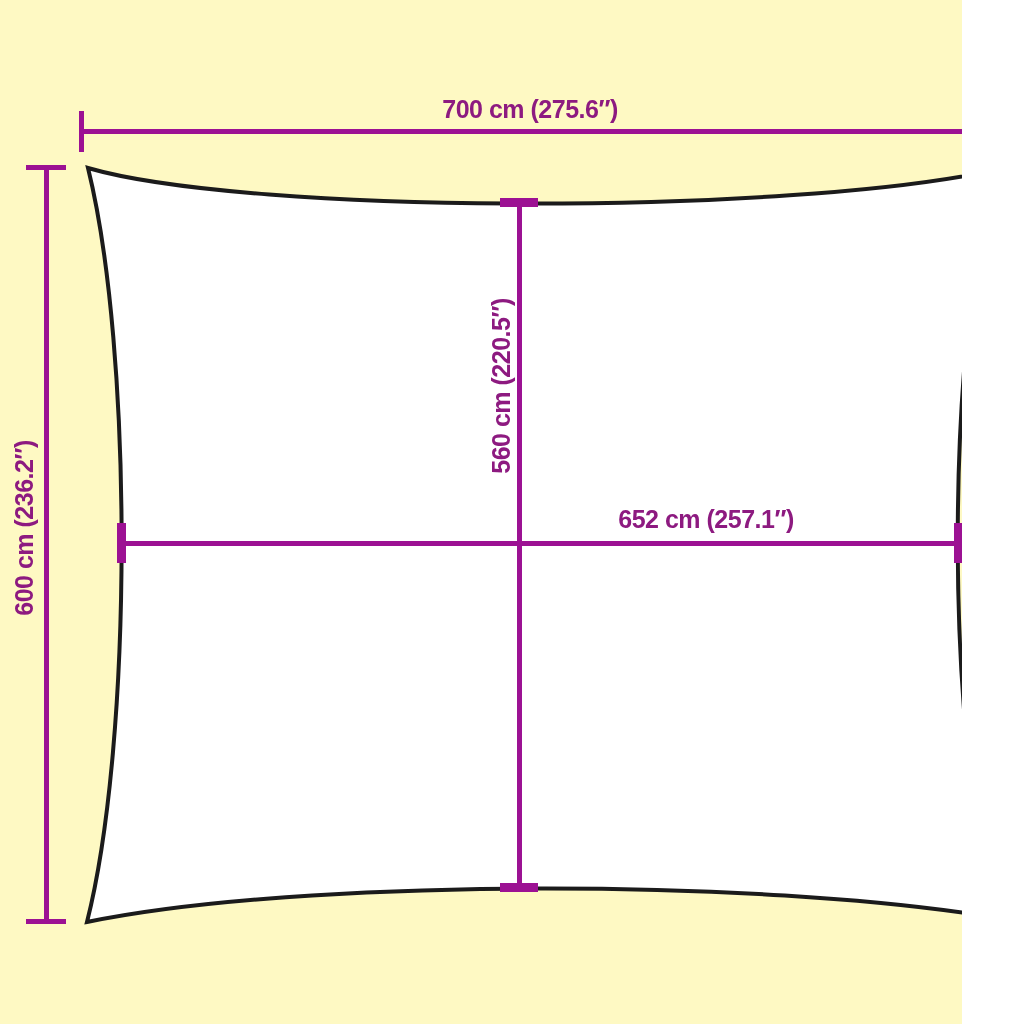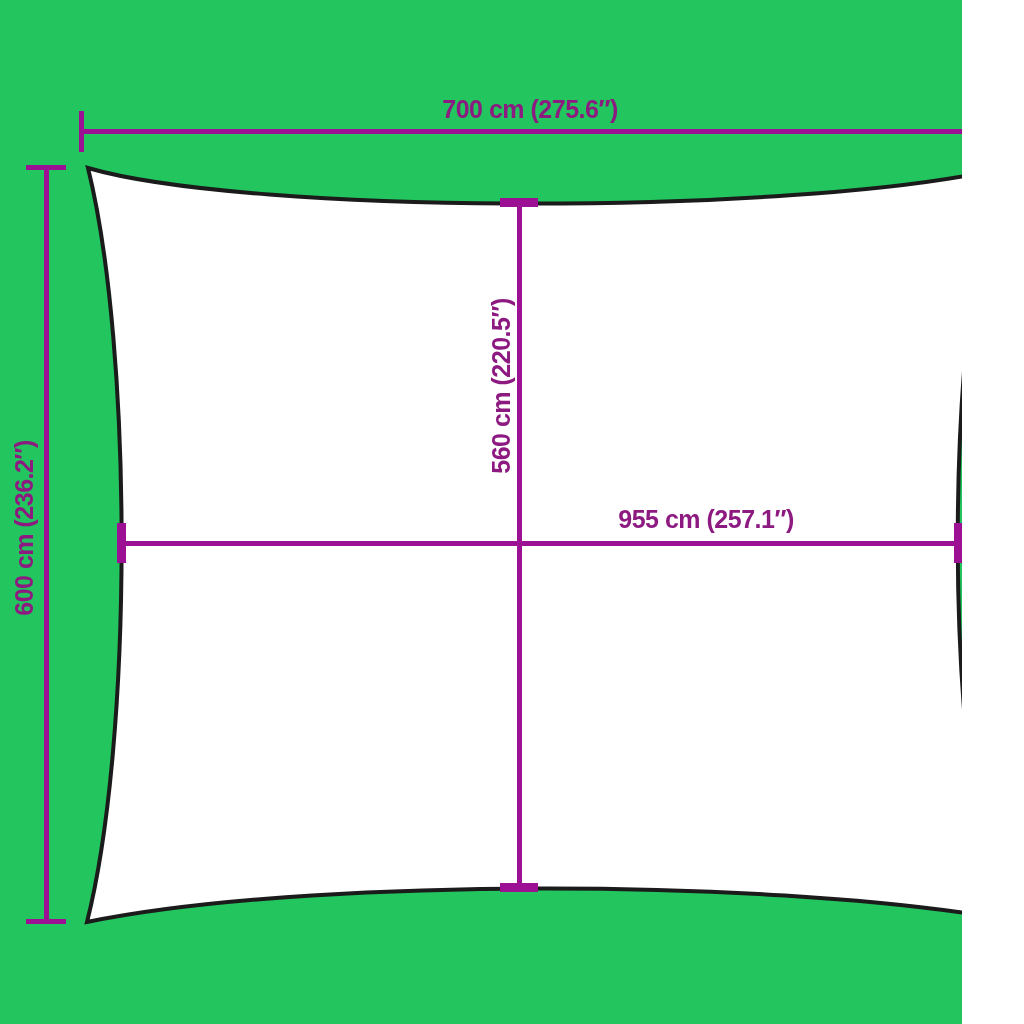--- a/index.html
+++ b/index.html
@@ -4,21 +4,21 @@
 <style>
   html, body {
     margin: 0;
     padding: 0;
     background: #ffffff;
   }
   .canvas {
     position: relative;
     width: 962px;
     height: 1024px;
-    background: #22c55e;
+    background: #fef9c3;
     overflow: hidden;
     font-family: "Liberation Sans", "DejaVu Sans", sans-serif;
   }
   .sail-svg {
     position: absolute;
     left: 0;
     top: 0;
     width: 1024px;
     height: 1024px;
   }
@@ -84,15 +84,15 @@
   <div class="dim-label rot label-left">600 cm (236.2″)</div>
 
   <div class="dim dim-mid-v-line"></div>
   <div class="dim dim-mid-v-cap-t"></div>
   <div class="dim dim-mid-v-cap-b"></div>
   <div class="dim-label rot label-mid-v">560 cm (220.5″)</div>
 
   <div class="dim dim-mid-h-line"></div>
   <div class="dim dim-mid-h-cap-l"></div>
   <div class="dim dim-mid-h-cap-r"></div>
-  <div class="dim-label label-mid-h">955 cm (257.1″)</div>
+  <div class="dim-label label-mid-h">652 cm (257.1″)</div>
 
 </div>
 
 </body></html>

